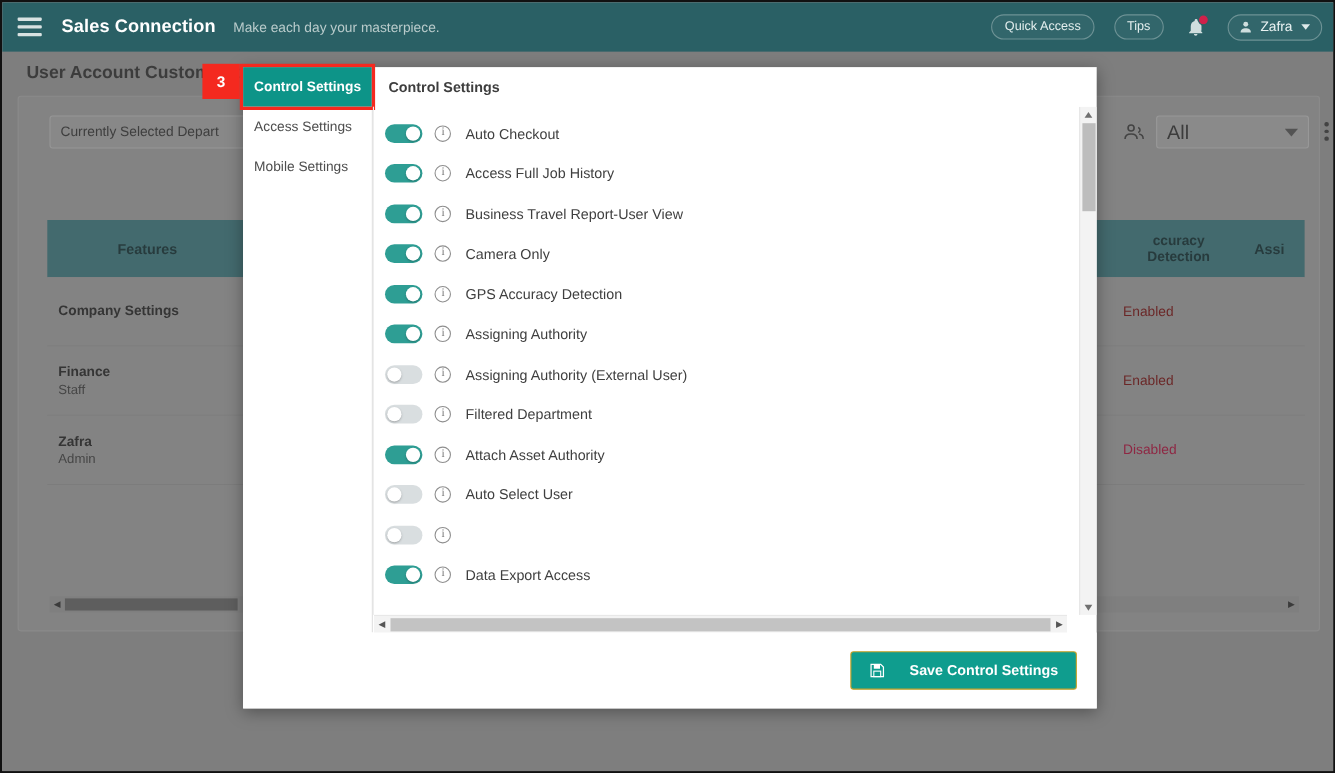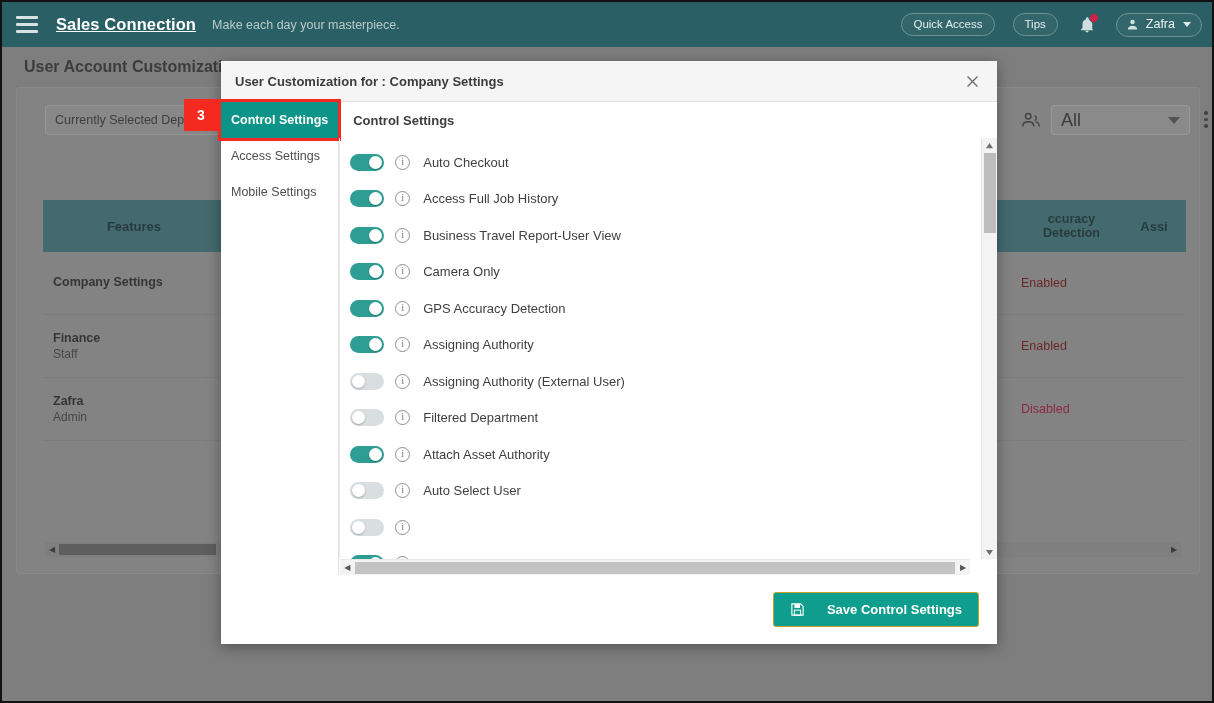--- a/index.html
+++ b/index.html
@@ -25,21 +25,21 @@
     padding: 0 14px;
     z-index: 5;
   }
   .hamburger {
     width: 22px; height: 17px;
     display: flex; flex-direction: column; justify-content: space-between;
     margin-right: 18px; cursor: pointer;
   }
   .hamburger span { display: block; height: 3px; background: #d8e2e2; border-radius: 1px; }
   .brand {
-    color: #ffffff; font-size: 16.5px; font-weight: bold; letter-spacing: .1px; text-decoration: underline;
+    color: #ffffff; font-size: 16.5px; font-weight: bold; letter-spacing: .1px;
   }
   .tagline {
     color: #b9cbcb; font-size: 12.5px; margin-left: 16px; font-weight: normal;
   }
   .appbar-right {
     margin-left: auto; display: flex; align-items: center; gap: 18px;
   }
   .pill {
     border: 1px solid #6d9295; border-radius: 14px;
     color: #e3eeee; font-size: 11.5px;
@@ -376,28 +376,20 @@
         <div class="arr-l">◀</div>
         <div class="thumb"></div>
         <div class="arr-r">▶</div>
       </div>
     </div>
   </div>
 
   <div class="backdrop"></div>
 
   <div class="modal">
-    <div class="modal-head">
-      <div class="modal-title">User Customization for : Company Settings</div>
-      <div class="modal-close">
-        <svg width="17" height="17" viewBox="0 0 24 24">
-          <path d="M5 5 19 19M19 5 5 19" stroke="#6a6a6a" stroke-width="1.8" fill="none"></path>
-        </svg>
-      </div>
-    </div>
 
     <div class="modal-body">
       <div class="tabs">
         <div class="tab active">
           <div class="badge3">3</div>
           <span>Control Settings</span>
         </div>
         <div class="tab">Access Settings</div>
         <div class="tab">Mobile Settings</div>
       </div>

